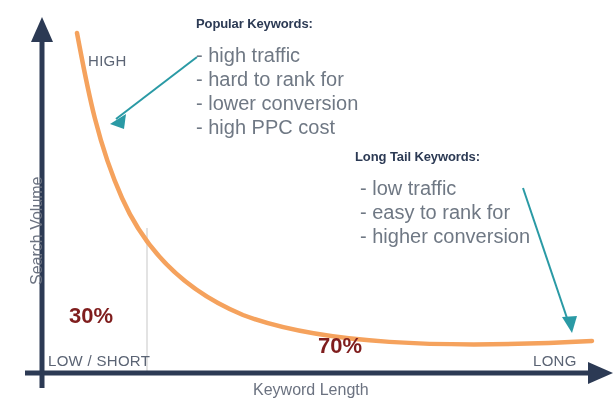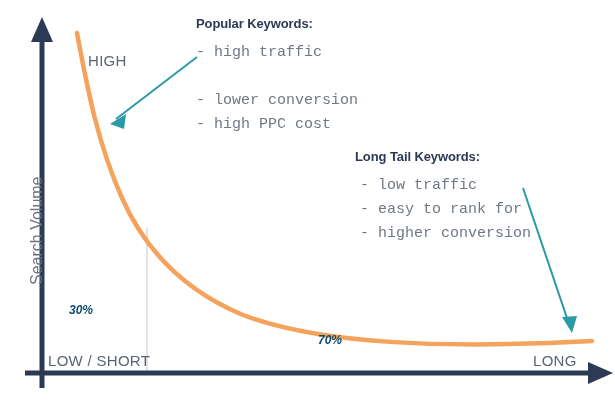--- a/index.html
+++ b/index.html
@@ -36,29 +36,27 @@
     font-size: 16px;
     color: #6b7280;
   }
   .block-heading {
     font-size: 13px;
     font-weight: bold;
     color: #2c3a54;
     letter-spacing: -0.1px;
   }
   .block-item {
-    font-size: 15px;
+    font-size: 20px;
     color: #6f7884;
-    font-family: Liberation Mono, monospace;
   }
   .pct {
-    font-size: 12px;
+    font-size: 22px;
     font-weight: bold;
-    font-style: italic;
-    color: #0c4a6e;
+    color: #7f1d1d;
   }
   #y-axis-name {
     transform-origin: 0 0;
     transform: rotate(-90deg);
   }
 </style>
 </head>
 <body>
 
 <div id="chart-root">
@@ -84,29 +82,31 @@
     <polygon points="110,124 126,114 124,129" fill="#2a9aa5"></polygon>
 
     <line x1="523" y1="188" x2="569" y2="324" stroke="#2a9aa5" stroke-width="2"></line>
     <polygon points="572,333 562,317 577,316" fill="#2a9aa5"></polygon>
   </svg>
 
   <div class="txt axis-tick-label" style="left:52px; top:52px;margin-left:36px;">HIGH</div>
 
   <div class="txt axis-name" id="y-axis-name" style="left:28px; top:285px;">Search Volume</div>
 
+  <div class="txt axis-name" style="left:253px; top:381px;">Keyword Length</div>
 
   <div class="txt axis-tick-label" style="left:48px; top:352px;">LOW / SHORT</div>
   <div class="txt axis-tick-label" style="left:533px; top:352px;">LONG</div>
 
   <div class="txt pct" style="left:69px; top:303px;">30%</div>
   <div class="txt pct" style="left:318px; top:333px;">70%</div>
 
   <div class="txt block-heading" style="left:196px; top:16px;">Popular Keywords:</div>
   <div class="txt block-item" style="left:196px; top:44px;">- high traffic</div>
+  <div class="txt block-item" style="left:196px; top:68px;">- hard to rank for</div>
   <div class="txt block-item" style="left:196px; top:92px;">- lower conversion</div>
   <div class="txt block-item" style="left:196px; top:116px;">- high PPC cost</div>
 
   <div class="txt block-heading" style="left:355px; top:149px;">Long Tail Keywords:</div>
   <div class="txt block-item" style="left:360px; top:177px;">- low traffic</div>
   <div class="txt block-item" style="left:360px; top:225px;">- higher conversion</div>
   <div class="txt block-item" style="left:360px; top:201px;">- easy to rank for</div>
 
 </div>
 

